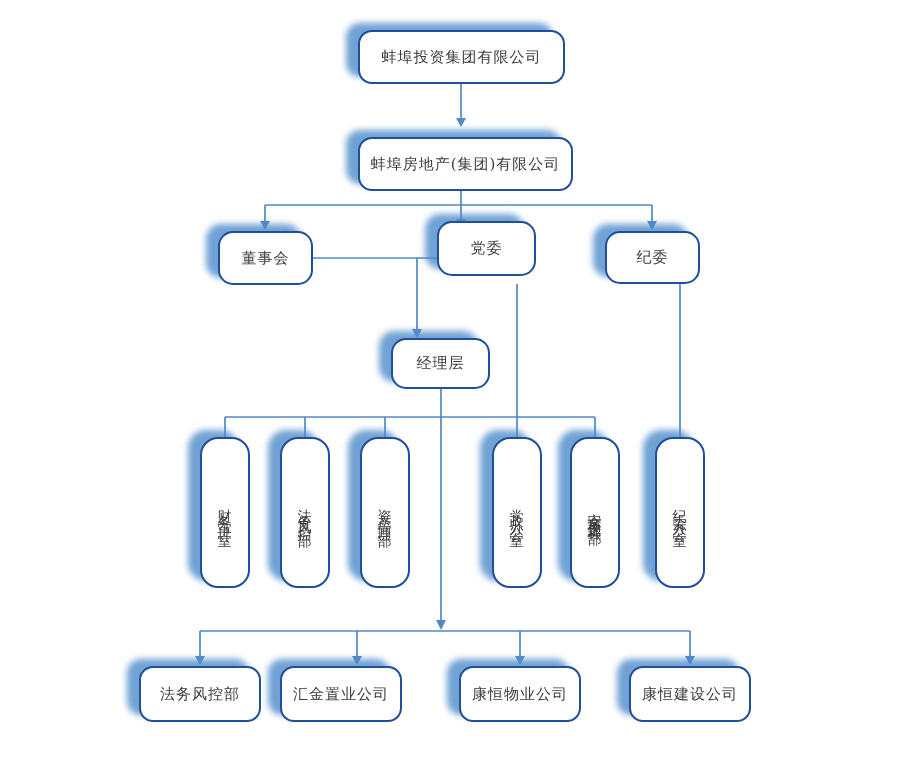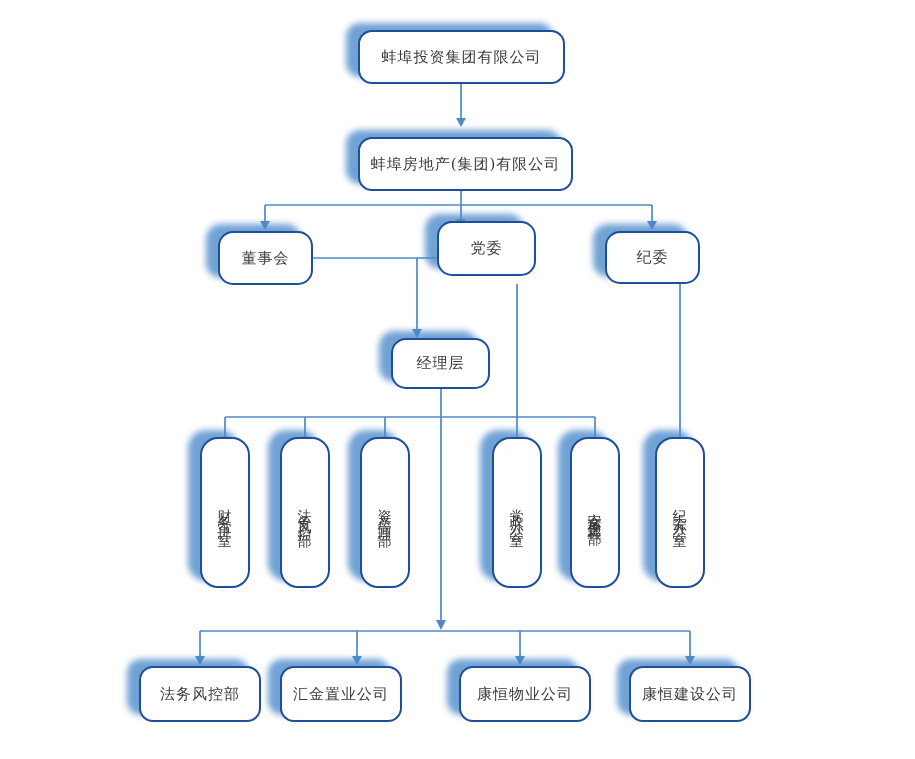--- a/index.html
+++ b/index.html
@@ -152,20 +152,20 @@
   <div class="node vert" style="left:655px;top:437px;width:50px;height:151px;">
     <span>纪委办公室</span>
   </div>
 
   <div class="node" style="left:139px;top:666px;width:122px;height:56px;">
     <span>法务风控部</span>
   </div>
   <div class="node" style="left:280px;top:666px;width:122px;height:56px;">
     <span>汇金置业公司</span>
   </div>
-  <div class="node" style="left:459px;top:666px;width:132px;height:56px;">
+  <div class="node" style="left:459px;top:666px;width:122px;height:56px;">
     <span>康恒物业公司</span>
   </div>
   <div class="node" style="left:629px;top:666px;width:122px;height:56px;text-align:right;">
     <span>康恒建设公司</span>
   </div>
 
 </div>
 
 </body></html>

